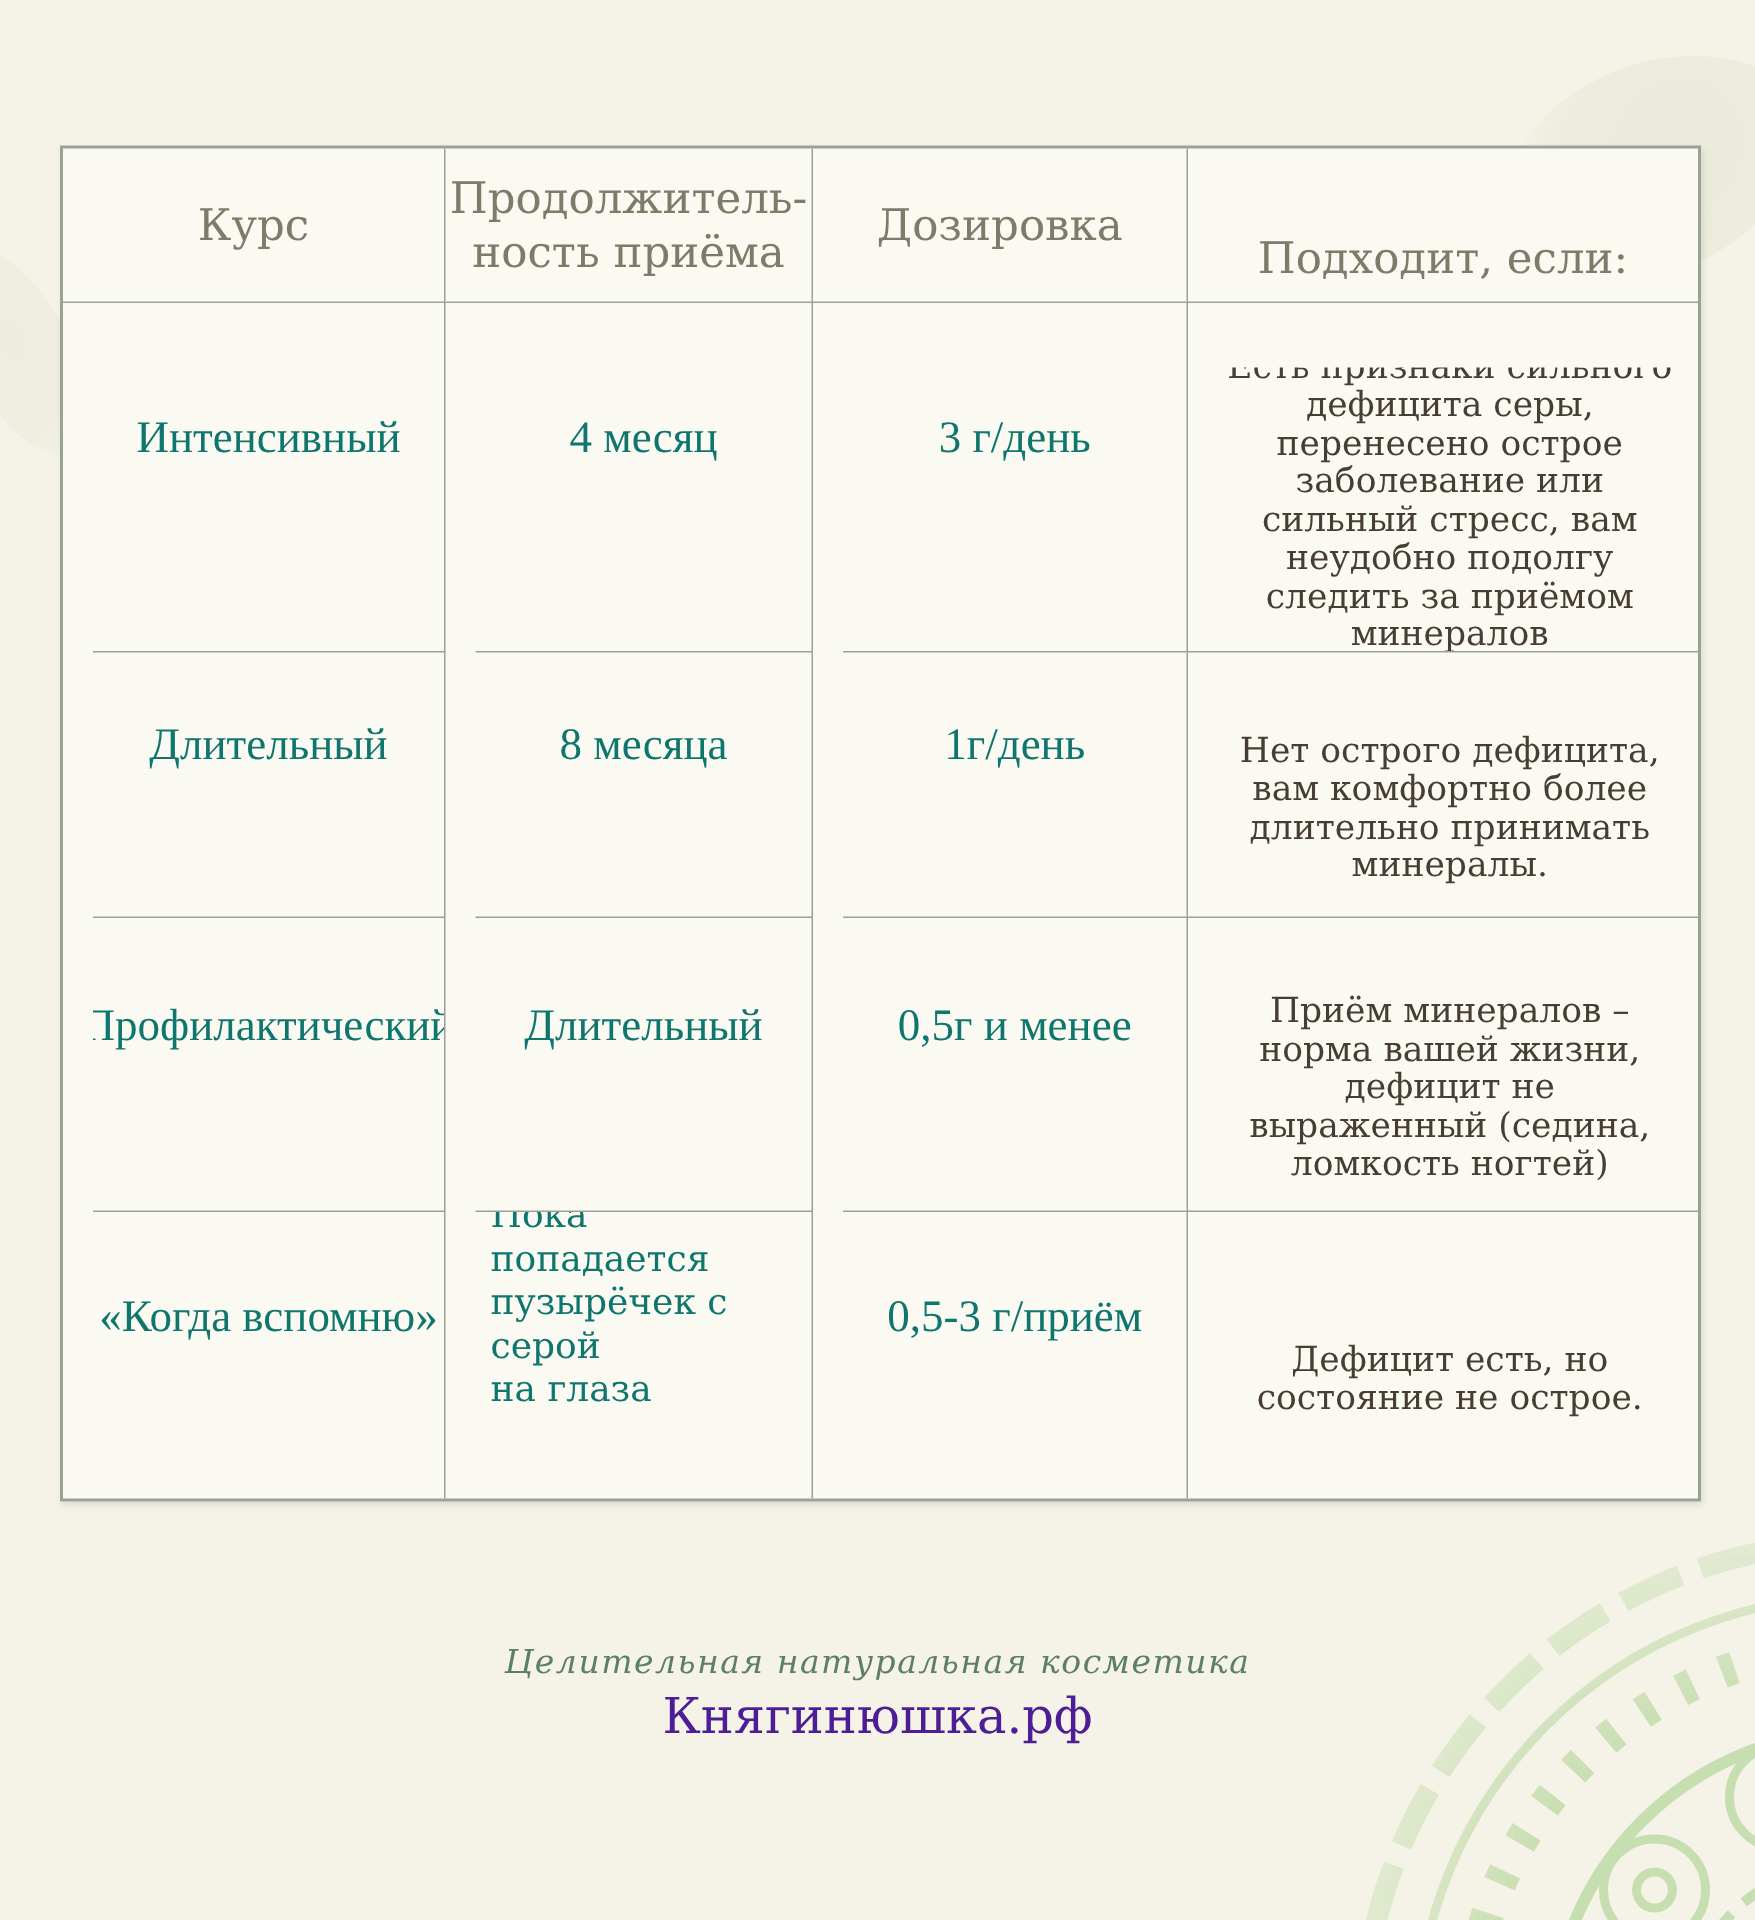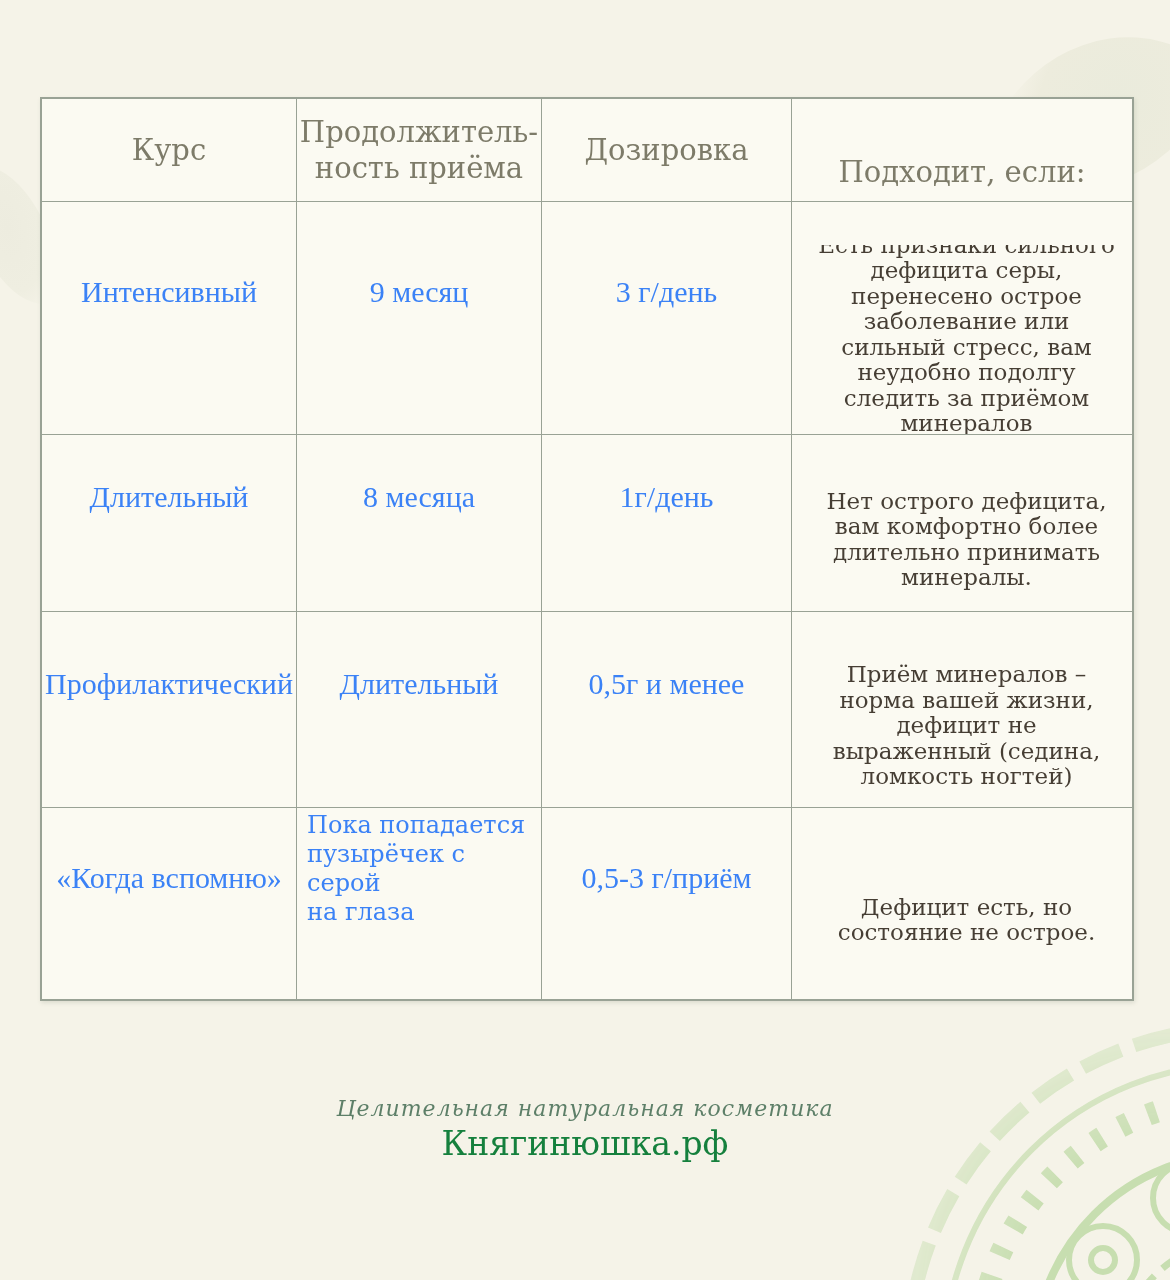--- a/index.html
+++ b/index.html
@@ -59,22 +59,23 @@
   .cell.last-row { border-bottom: none; }
 
   .th {
     font-family: "DejaVu Serif", serif;
     font-size: 29px; line-height: 36px;
     color: #7d7b69;
     white-space: pre-line;
   }
   .td {
     font-size: 30px;
-    color: #3b82f6;
+    color: #0f766e;
     padding-bottom: 52px;
+    margin-left: 20px;
   }
   .td.dur-left {
     font-family: "DejaVu Serif", serif;
     font-size: 24px; line-height: 29px;
     justify-content: flex-start;
     text-align: left;
     padding: 0 4px 70px 10px;
     white-space: pre-line;
   }
   .suitable {
@@ -97,21 +98,21 @@
   .tagline {
     font-family: "DejaVu Serif", serif;
     font-style: italic;
     font-size: 22px;
     color: #5d7f68;
     letter-spacing: 1px;
   }
   .site {
     font-family: "DejaVu Serif", serif;
     font-size: 33px;
-    color: #15803d;
+    color: #4c1d95;
     margin-top: 3px;
   }
 </style>
 </head>
 <body>
 
 <div class="page">
 
   <div class="leaf-tr"></div>
   <div class="leaf-left"></div>
@@ -149,21 +150,21 @@
 
   <div class="course-table">
 
     <div class="cell th">Курс</div>
     <div class="cell th">Продолжитель-
 ность  приёма</div>
     <div class="cell th">Дозировка</div>
     <div class="cell th last-col">Подходит, если:</div>
 
     <div class="cell td">Интенсивный</div>
-    <div class="cell td">9 месяц</div>
+    <div class="cell td">4 месяц</div>
     <div class="cell td">3 г/день</div>
     <div class="cell suitable last-col">Есть признаки сильного дефицита серы, перенесено острое заболевание или сильный стресс, вам неудобно подолгу следить за приёмом минералов</div>
 
     <div class="cell td">Длительный</div>
     <div class="cell td">8 месяца</div>
     <div class="cell td">1г/день</div>
     <div class="cell suitable last-col">Нет острого дефицита, вам комфортно более длительно принимать минералы.</div>
 
     <div class="cell td">Профилактический</div>
     <div class="cell td">Длительный</div>

